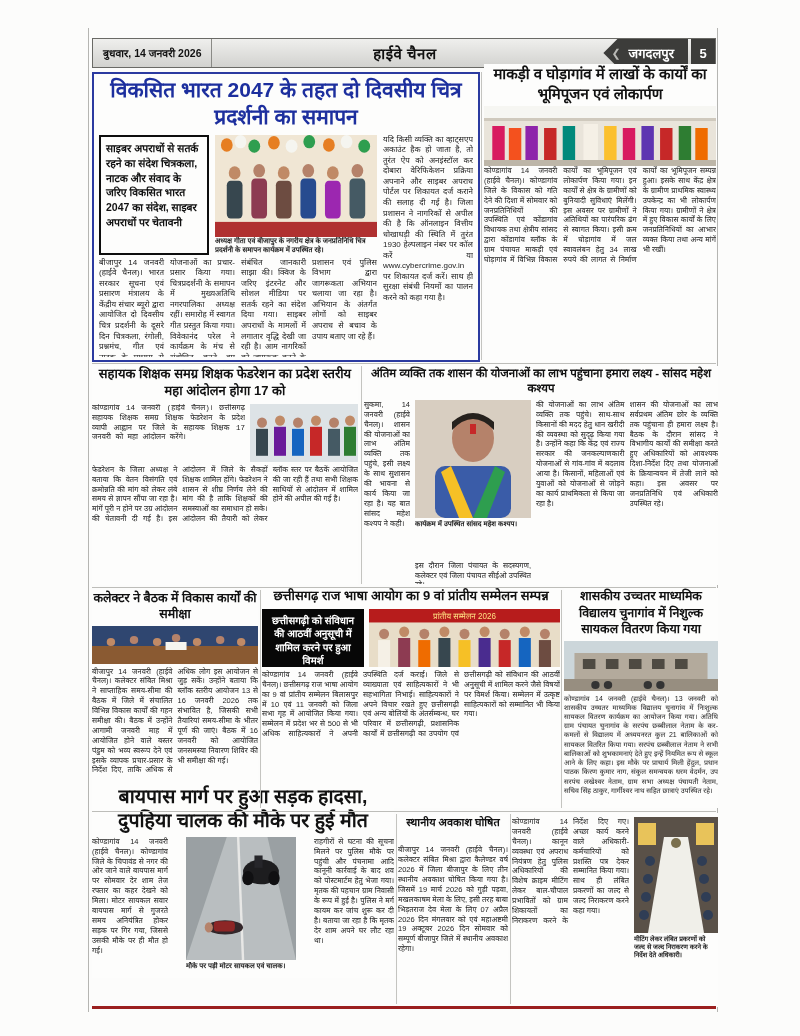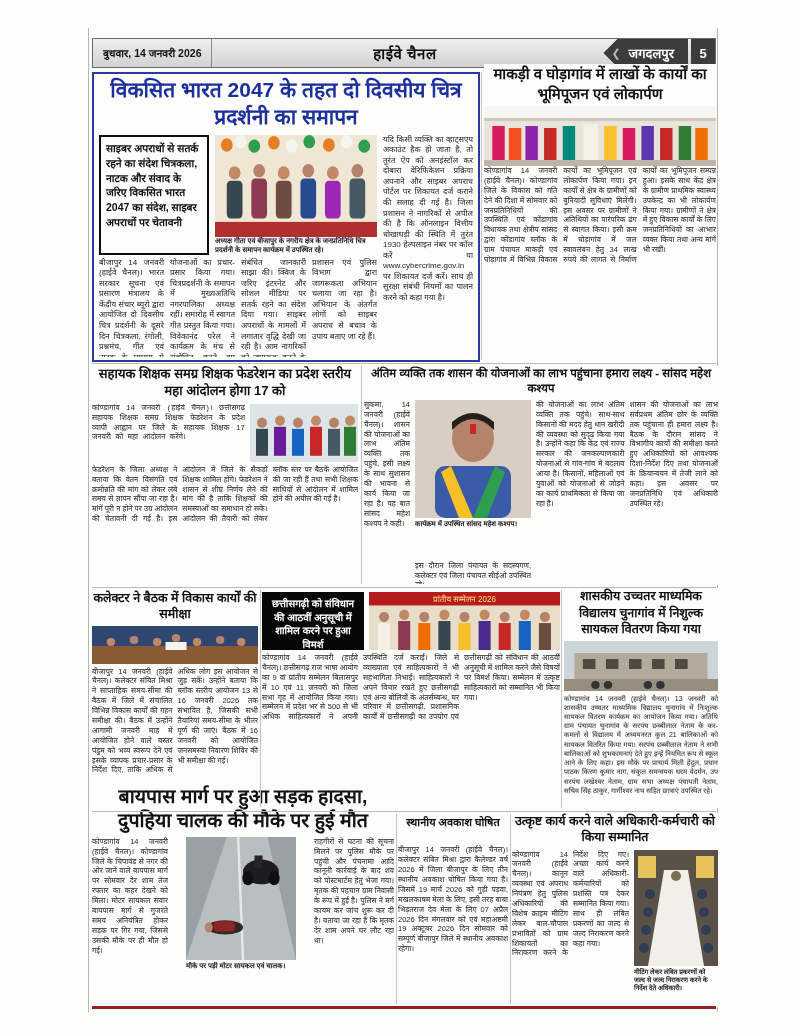--- a/index.html
+++ b/index.html
@@ -63,21 +63,21 @@
 
   
   .a4 { left:364px; top:366px; width:354px; height:219px; }
   .a4 .head { font-size:11.5px; font-weight:bold; text-align:center; line-height:1.3; }
   .a4-row { display:flex; gap:5px; margin-top:4px; height:184px; }
   .a4-c1 { width:46px; font-size:7.5px; }
   .a4-mid { width:116px; display:flex; flex-direction:column; }
   .a4-mid .photo { height:118px; }
   .a4-mid .caption { margin:2px 0; }
   .a4-mid .bodytext { flex:1; font-size:7.5px;margin-top:30px; }
-  .a4-c3,.a4-c4 { flex:1; font-size:7.5px;font-family:Liberation Serif, serif; }
+  .a4-c3,.a4-c4 { flex:1; font-size:7.5px; }
 
   
   .a5 { left:92px; top:590px; width:166px; height:218px; }
   .a5 .head { font-size:12.5px; font-weight:bold; text-align:center; line-height:1.3; }
   .a5 .photo { height:38px; margin-top:3px; }
   .a5 .cols { margin-top:3px; height:138px; column-count:2; column-gap:5px; font-size:7.5px; }
 
   
   .a6 { left:262px; top:588px; width:298px; height:220px; }
   .a6 .head { font-size:13px; font-weight:bold; text-align:center; line-height:1.3; }
@@ -274,20 +274,21 @@
             <circle cx="122" cy="14" r="4" fill="#b5826a"></circle>
           <circle cx="142" cy="16" r="4" fill="#c08a66"></circle>
         </g>
         <rect x="70" y="16" width="20" height="8" fill="#f5f5f0"></rect>
       </svg>
     </div>
     <div class="cols bodytext">बीजापुर 14 जनवरी (हाईवे चैनल)। कलेक्टर संबित मिश्रा ने साप्ताहिक समय-सीमा की बैठक में जिले में संचालित विभिन्न विकास कार्यों की गहन समीक्षा की। बैठक में उन्होंने आगामी जनवरी माह में आयोजित होने वाले बस्तर पंडुम को भव्य स्वरूप देने एवं इसके व्यापक प्रचार-प्रसार के निर्देश दिए, ताकि अधिक से अधिक लोग इस आयोजन से जुड़ सकें। उन्होंने बताया कि ब्लॉक स्तरीय आयोजन 13 से 16 जनवरी 2026 तक संभावित है, जिसकी सभी तैयारियां समय-सीमा के भीतर पूर्ण की जाएं। बैठक में 16 जनवरी को आयोजित जनसमस्या निवारण शिविर की भी समीक्षा की गई।</div>
   </div>
 
   <div class="art a6">
+    <div class="head">छत्तीसगढ़ राज भाषा आयोग का 9 वां प्रांतीय सम्मेलन सम्पन्न</div>
     <div class="a6-row">
       <div class="a6-black">छत्तीसगढ़ी को संविधान की आठवीं अनुसूची में शामिल करने पर हुआ विमर्श</div>
       <div class="photo">
         <svg viewBox="0 0 190 56" preserveAspectRatio="none" aria-hidden="true">
           <rect width="190" height="56" fill="#e8ddc8"></rect>
           <rect width="190" height="13" fill="#b71c1c"></rect>
           <text x="95" y="10" text-anchor="middle" font-size="8" fill="#ffe082">प्रांतीय सम्मेलन 2026</text>
           <g>
             <circle cx="15" cy="24" r="5" fill="#b5826a"></circle>
               <rect x="9" y="30" width="12" height="26" fill="#f5f0e6"></rect>
@@ -363,21 +364,20 @@
       <div class="a8-r bodytext">राहगीरों से घटना की सूचना मिलने पर पुलिस मौके पर पहुंची और पंचनामा आदि कानूनी कार्रवाई के बाद शव को पोस्टमार्टम हेतु भेजा गया। मृतक की पहचान ग्राम निवासी के रूप में हुई है। पुलिस ने मर्ग कायम कर जांच शुरू कर दी है। बताया जा रहा है कि मृतक देर शाम अपने घर लौट रहा था।</div>
     </div>
   </div>
 
   <div class="art a9">
     <div class="head">स्थानीय अवकाश घोषित</div>
     <div class="bodytext">बीजापुर 14 जनवरी (हाईवे चैनल)। कलेक्टर संबित मिश्रा द्वारा कैलेण्डर वर्ष 2026 में जिला बीजापुर के लिए तीन स्थानीय अवकाश घोषित किया गया है। जिसमें 19 मार्च 2026 को गुड़ी पड़वा, मखलकाषम मेला के लिए, इसी तरह बाबा भिड़तराज देव मेला के लिए 07 अप्रैल 2026 दिन मंगलवार को एवं महाअष्टमी 19 अक्टूबर 2026 दिन सोमवार को सम्पूर्ण बीजापुर जिले में स्थानीय अवकाश रहेगा।</div>
   </div>
 
   <div class="art a10">
-    <div class="head">उत्कृष्ट कार्य करने वाले अधिकारी-कर्मचारी को किया सम्मानित</div>
     <div class="a10-row">
       <div class="cols bodytext">कोण्डागांव 14 जनवरी (हाईवे चैनल)। कानून व्यवस्था एवं अपराध नियंत्रण हेतु पुलिस अधिकारियों की विशेष क्राइम मीटिंग लेकर बाल-चौपाल प्रभावितों को ग्राम शिकायतों का निराकरण करने के निर्देश दिए गए। अच्छा कार्य करने वाले अधिकारी-कर्मचारियों को प्रशस्ति पत्र देकर सम्मानित किया गया। साथ ही लंबित प्रकरणों का जल्द से जल्द निराकरण करने कहा गया।</div>
       <div class="a10-ph">
         <div class="photo">
           <svg viewBox="0 0 84 116" preserveAspectRatio="none" aria-hidden="true">
             <rect width="84" height="116" fill="#5a5148"></rect>
             <rect x="4" y="6" width="18" height="22" fill="#e8c35a"></rect>
               <rect x="62" y="6" width="18" height="22" fill="#e8c35a"></rect>
             <polygon points="30,20 54,20 70,116 14,116" fill="#f0efe9"></polygon>
             <g fill="#2f3d55">

